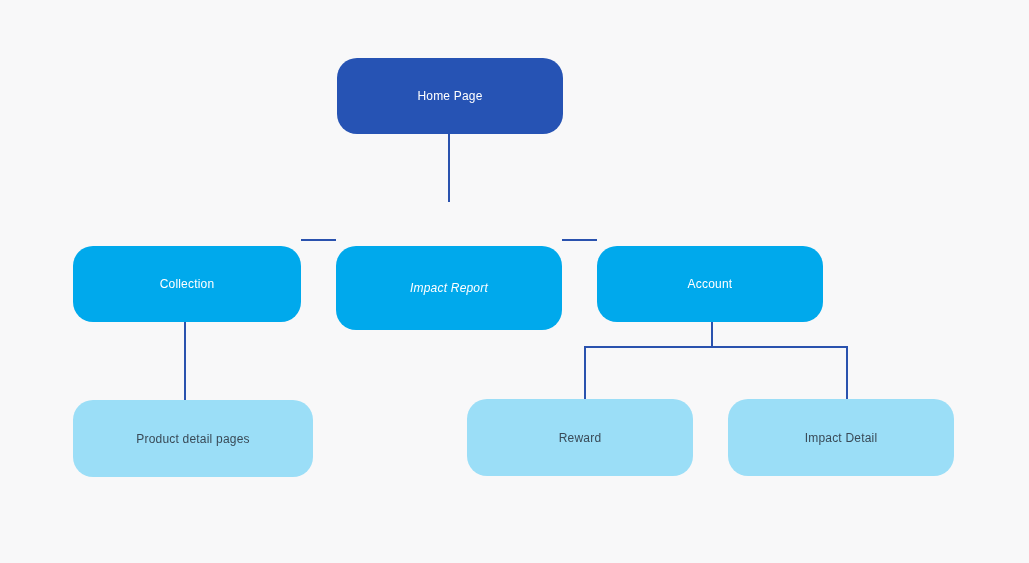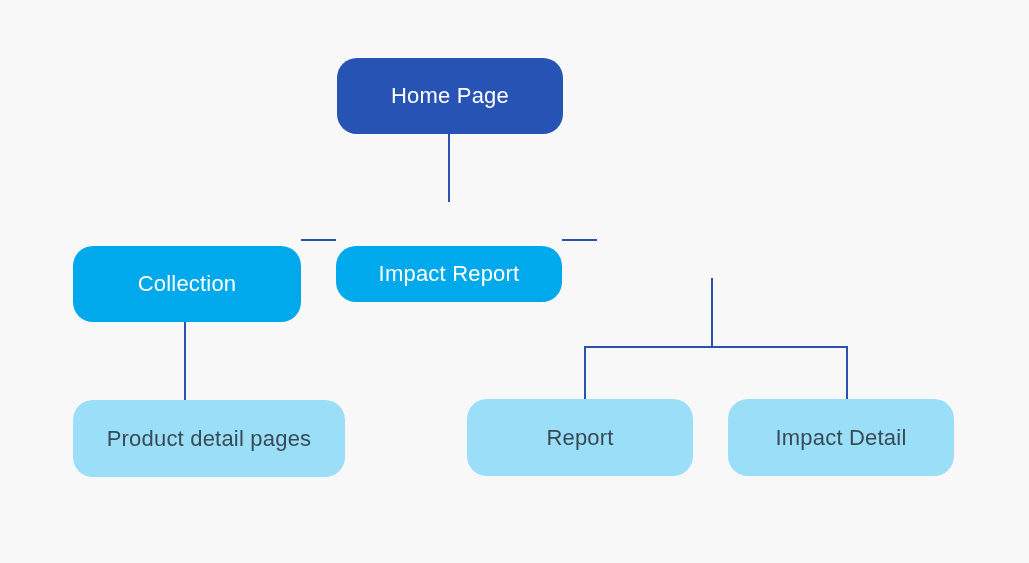--- a/index.html
+++ b/index.html
@@ -20,33 +20,33 @@
   }
   .canvas{position:absolute;left:0;top:0;width:1029px;height:563px;}
   .connectors{position:absolute;left:0;top:0;width:1029px;height:563px;display:block;}
   .connectors path{fill:none;stroke:var(--connector);stroke-width:2px;}
   .node{
     position:absolute;
     display:flex;
     align-items:center;
     justify-content:center;
     border-radius:20px;
-    font-size:22px;
+    font-size:12px;
     font-weight:500;
     letter-spacing:.2px;
     text-align:center;
   }
   .lv-primary{background:var(--primary);color:var(--text-light);}
   .lv-secondary{background:var(--secondary);color:var(--text-light);margin-top:44px;}
   .lv-tertiary{background:var(--tertiary);color:var(--text-dark);}
   #node-home{left:337px;top:58px;width:226px;height:76px;}
   #node-collection{left:73px;top:202px;width:228px;height:76px;}
-  #node-impact-report{left:336px;top:202px;width:226px;height:56px;}
+  #node-impact-report{left:336px;top:202px;width:226px;height:84px;font-style:italic;}
   #node-account{left:597px;top:202px;width:226px;height:76px;}
-  #node-product-detail-pages{left:73px;top:400px;width:272px;height:77px;}
+  #node-product-detail-pages{left:73px;top:400px;width:240px;height:77px;}
   #node-reward{left:467px;top:399px;width:226px;height:77px;}
   #node-order-detail{left:728px;top:399px;width:226px;height:77px;}
 </style>
 </head>
 <body>
 
 <div class="canvas">
 
   <svg class="connectors" viewBox="0 0 1029 563" xmlns="http://www.w3.org/2000/svg" aria-hidden="true">
     <path d="M449,134 L449,202"></path>
@@ -62,26 +62,29 @@
   </div>
 
   <div class="node lv-secondary" id="node-collection">
     <span>Collection</span>
   </div>
 
   <div class="node lv-secondary" id="node-impact-report">
     <span>Impact Report</span>
   </div>
 
+  <div class="node lv-secondary" id="node-account">
+    <span>Account</span>
+  </div>
 
   <div class="node lv-tertiary" id="node-product-detail-pages">
     <span>Product detail pages</span>
   </div>
 
   <div class="node lv-tertiary" id="node-reward">
-    <span>Report</span>
+    <span>Reward</span>
   </div>
 
   <div class="node lv-tertiary" id="node-order-detail">
     <span>Impact Detail</span>
   </div>
 
 </div>
 
 </body></html>

